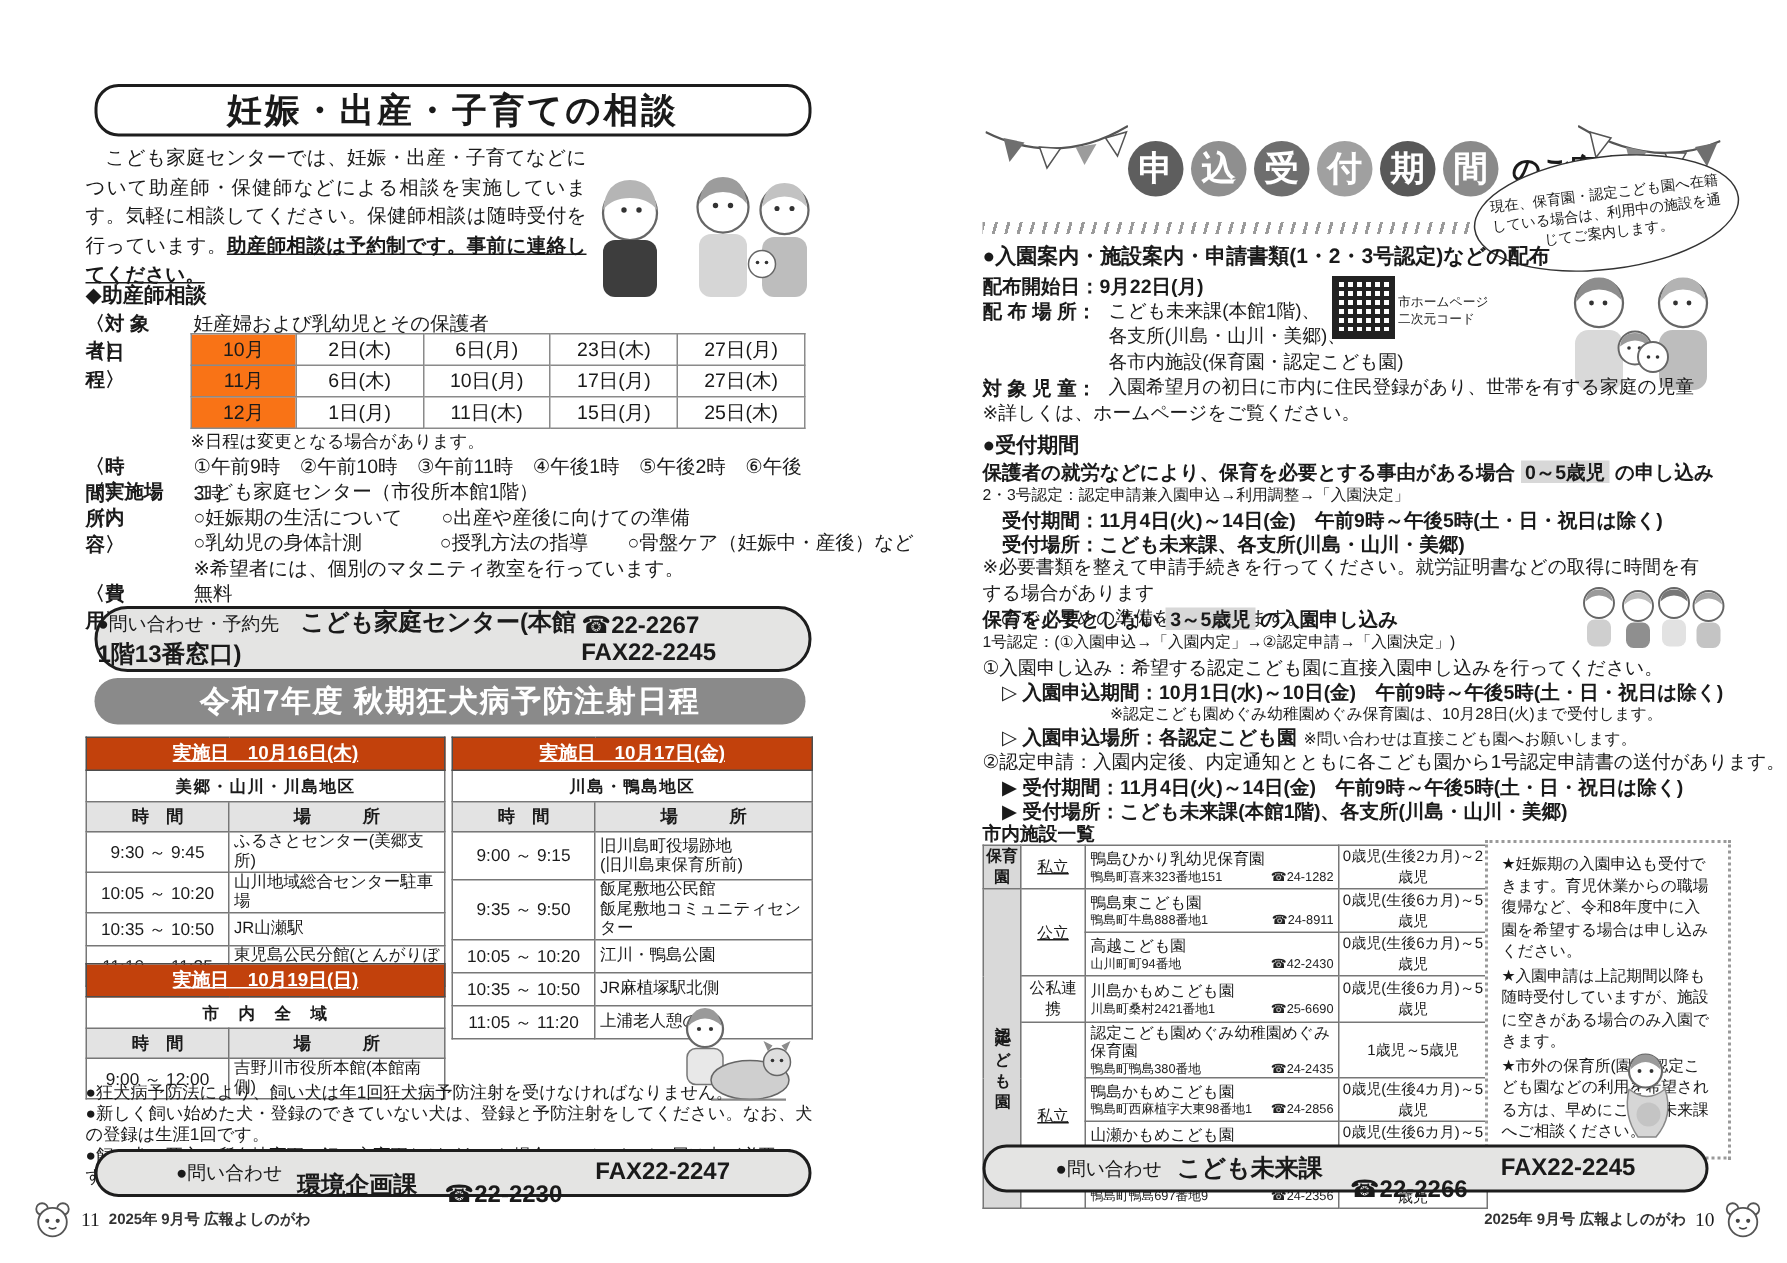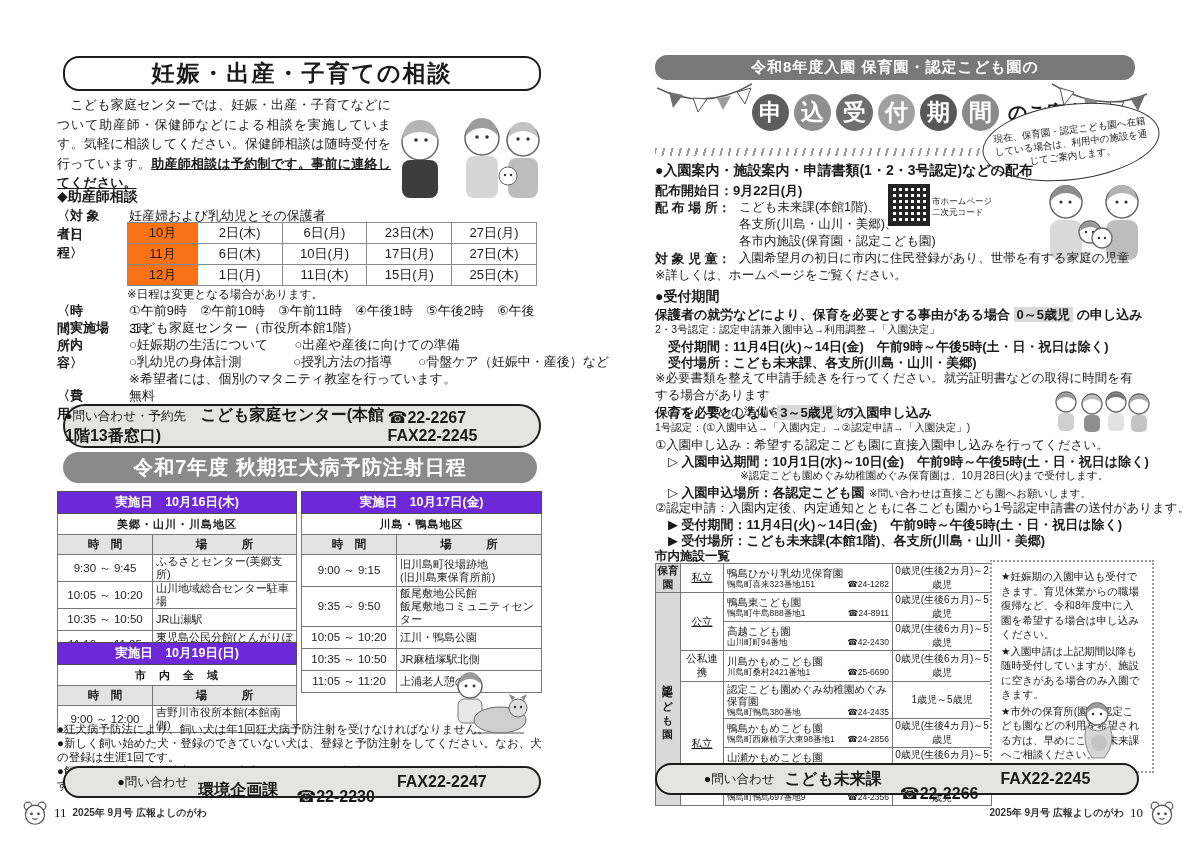--- a/index.html
+++ b/index.html
@@ -26,21 +26,21 @@
   .ind{margin-left:72px;}
   table{border-collapse:collapse;}
   .sched{font-size:13px;}
   .sched td{border:1px solid #8a8a8a;text-align:center;height:20px;padding:0;}
   .sched .mon{background:#f97316;}
   .small-note{font-size:11.5px;}
   .gray-bar{background:#8a8a8a;border-radius:16px;color:#fff;font-size:20px;
             font-weight:bold;letter-spacing:1px;display:flex;align-items:center;justify-content:center;}
   .rt{width:100%;font-size:11.5px;}
   .rt td{border:1px solid #777;padding:0 3px;}
-  .rt .dh{background:#6d28d9;color:#fff;font-weight:bold;text-align:center;height:21px;font-size:12.5px;border:1px solid #4d4d4d;}
+  .rt .dh{background:#c2410c;color:#fff;font-weight:bold;text-align:center;height:21px;font-size:12.5px;border:1px solid #4d4d4d;text-decoration:underline;}
   .rt .dist{font-weight:bold;text-align:center;height:20px;font-size:11px;letter-spacing:1px;}
   .rt .ch{background:#e3e3e3;font-weight:bold;text-align:center;height:19px;}
   .rt .tm{text-align:center;white-space:nowrap;width:88px;}
   .rt .pl{font-size:11px;line-height:13px;}
   .bullets{font-size:11.5px;line-height:14px;}
   
   .r-topbar{background:#787878;border-radius:12px;color:#fff;font-weight:bold;
             font-size:15px;display:flex;align-items:center;justify-content:center;letter-spacing:1px;}
   .circle-row{display:flex;align-items:center;}
   .bchar{width:37px;height:37px;border-radius:50%;color:#fff;font-size:23px;font-weight:bold;
@@ -305,21 +305,20 @@
     <div>●飼い犬の死亡・所在地変更・飼い主変更などがあった場合は、そのたびに届け出が必要です。</div>
   </div>
 
   <div class="abs stadium" style="left:63px;top:766px;width:474px;height:28px;flex-direction:row;">
     <span class="c-label">●問い合わせ</span>
     <span class="c-name" style="margin-right:18px;margin-top:16px;">環境企画課</span>
     <span class="c-tel">☎22-2230</span>
     <span class="c-fax">FAX22-2247</span>
   </div>
 
-  <div class="abs r-topbar" style="left:655px;top:55px;width:480px;height:25px;">令和8年度入園 保育園・認定こども園の</div>
 
   <div class="abs" style="left:657px;top:78px;">
     <svg width="95" height="52" viewBox="0 0 95 52">
       <path d="M0 10 Q48 34 95 6" stroke="#555" stroke-width="1.5" fill="none"></path>
       <polygon points="12,14 26,17 16,30" fill="#6f6f6f"></polygon>
       <polygon points="36,20 50,21 41,34" fill="#fff" stroke="#555"></polygon>
       <polygon points="60,20 74,18 66,32" fill="#9c9c9c"></polygon>
       <polygon points="80,14 94,10 88,26" fill="#fff" stroke="#555"></polygon>
     </svg>
   </div>

